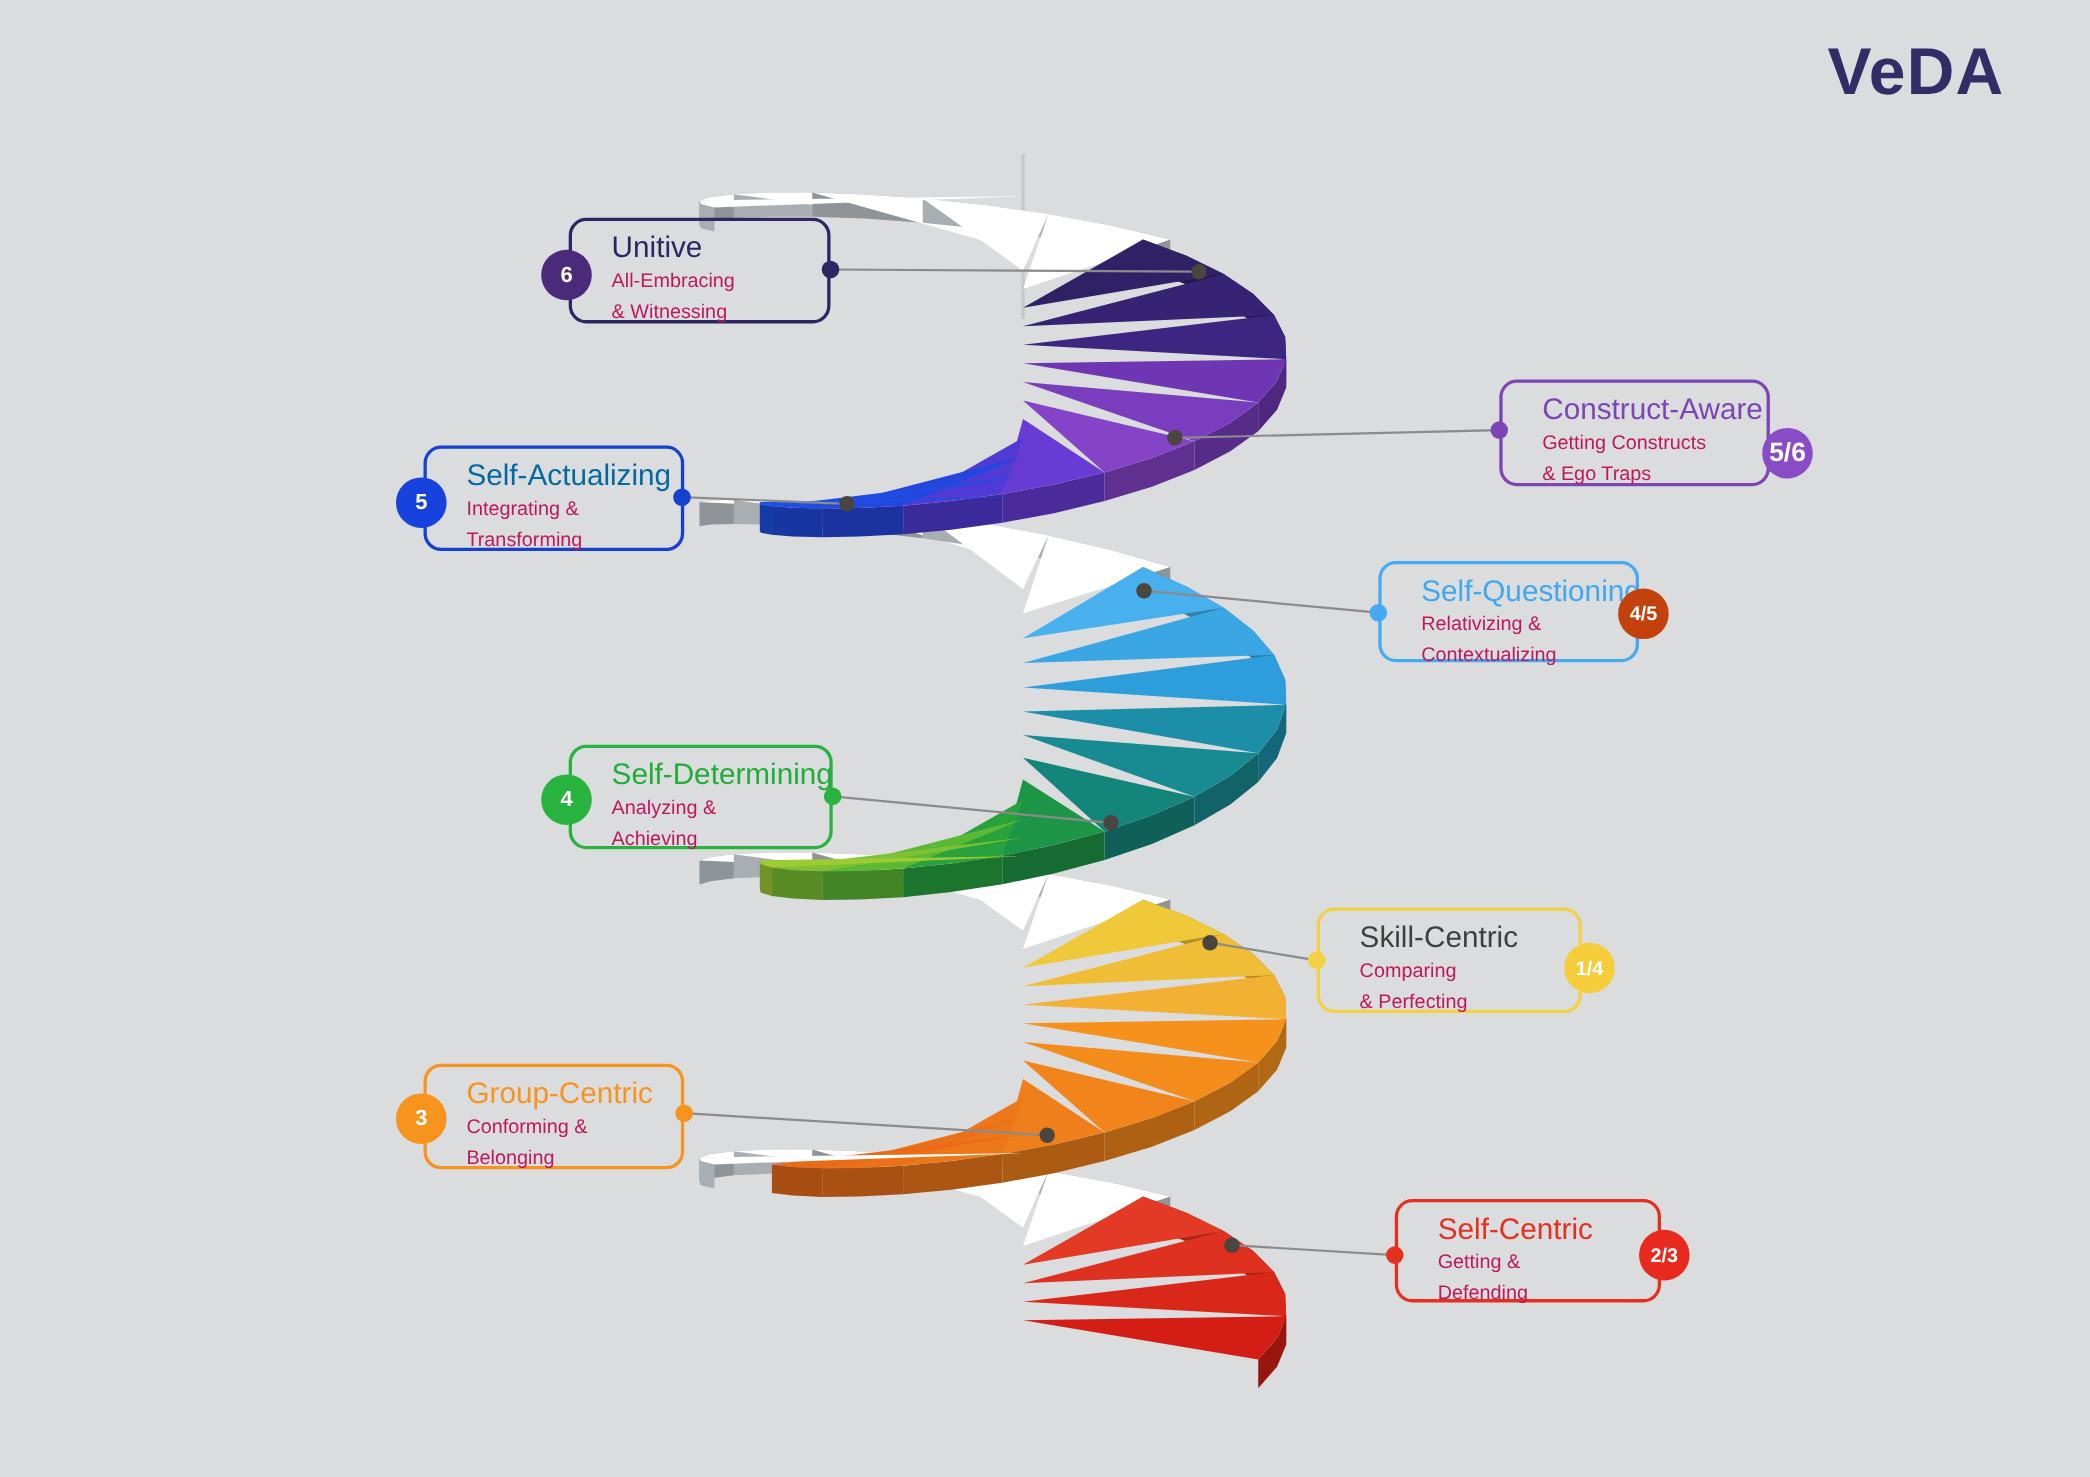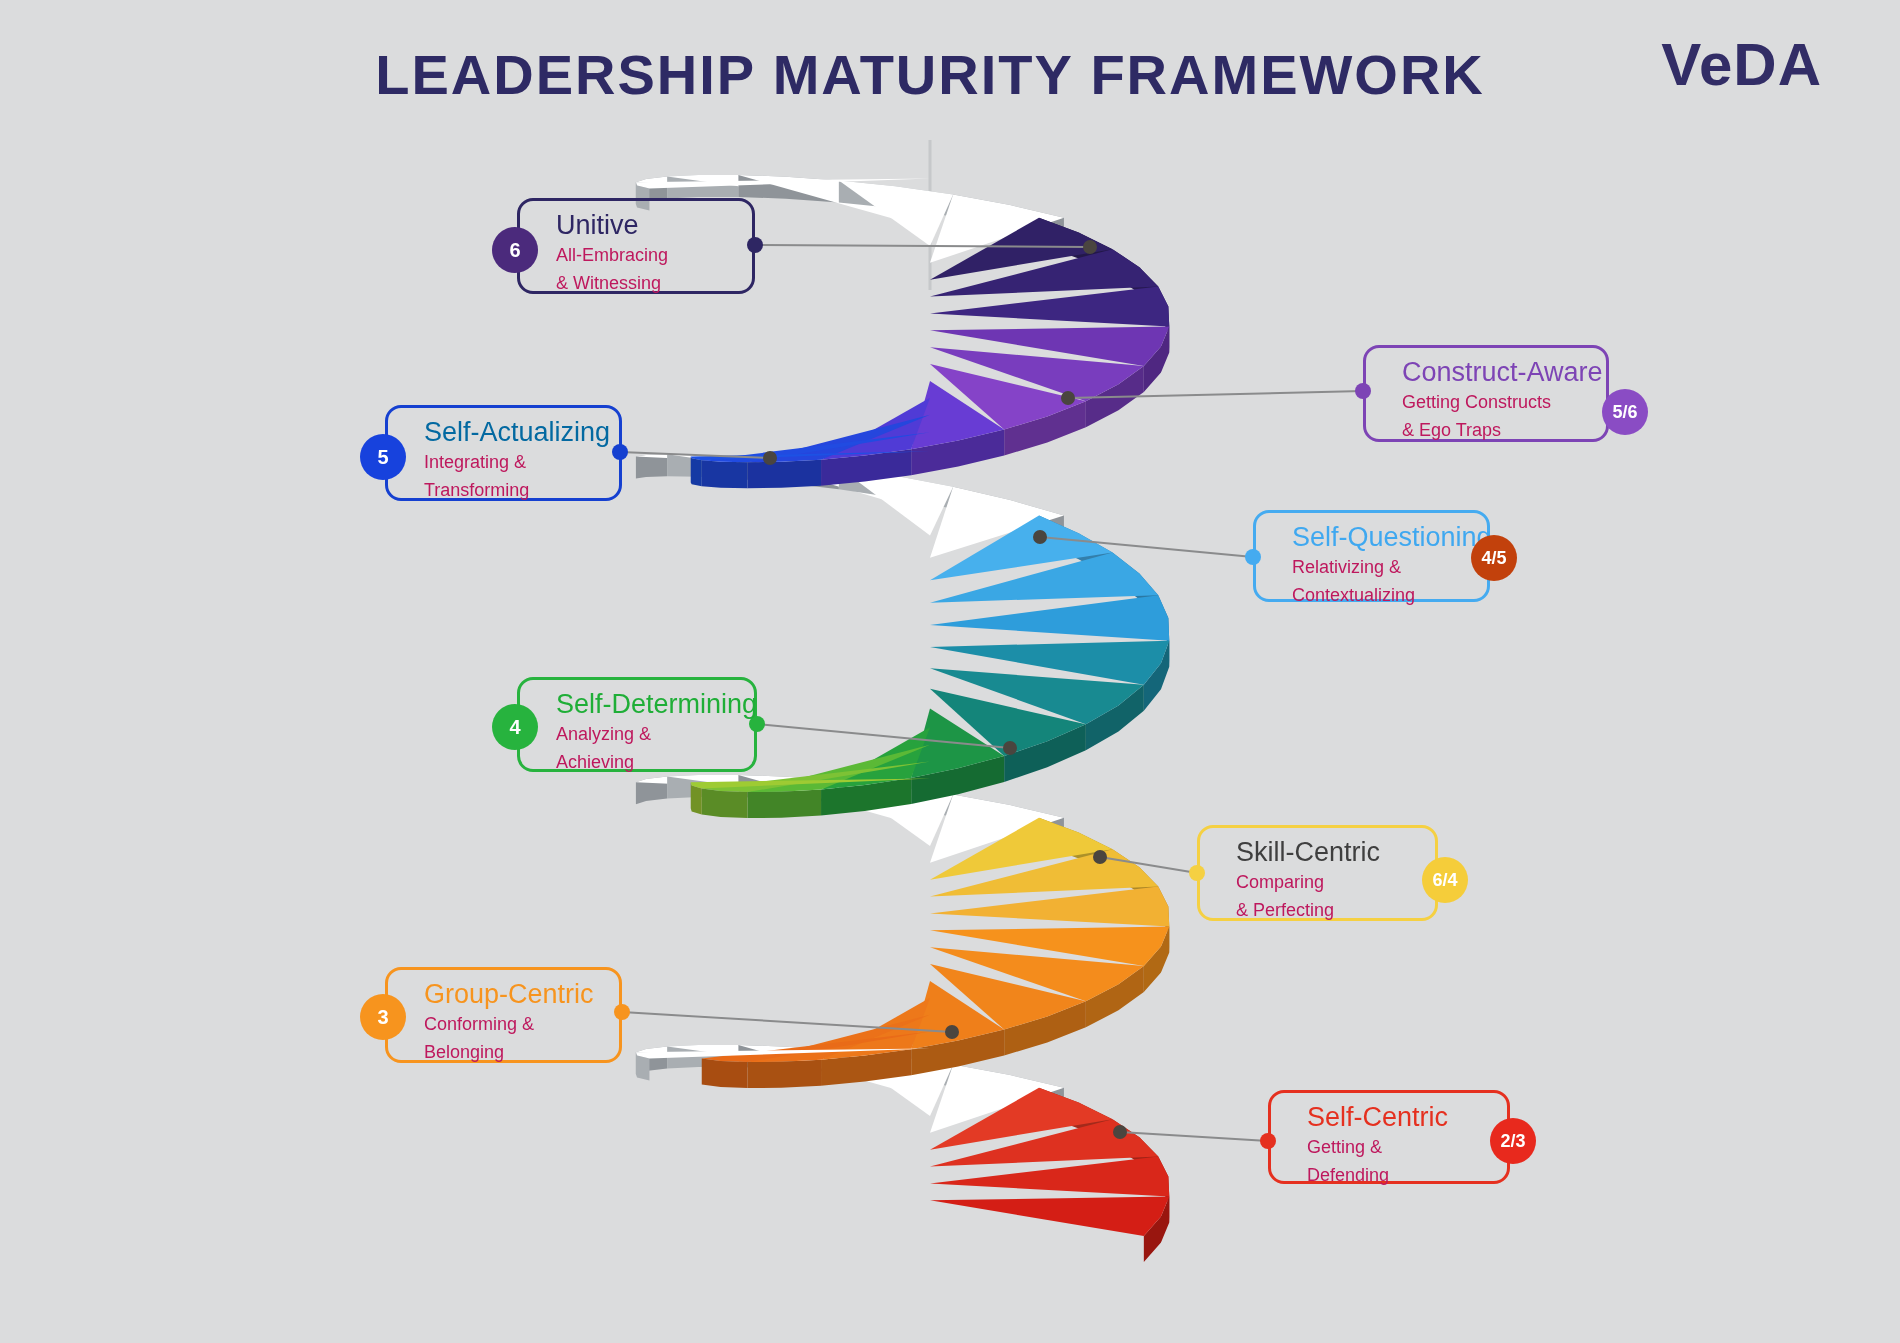--- a/index.html
+++ b/index.html
@@ -162,31 +162,30 @@
       <circle cx="1100" cy="857" r="7" fill="#4a453f"></circle>
       <circle cx="1197" cy="873" r="8" fill="#f5d042"></circle>
       <line x1="622" y1="1012" x2="952" y2="1032" stroke="#8a8b8c" stroke-width="2"></line>
       <circle cx="952" cy="1032" r="7" fill="#4a453f"></circle>
       <circle cx="622" cy="1012" r="8" fill="#f7941e"></circle>
       <line x1="1268" y1="1141" x2="1120" y2="1132" stroke="#8a8b8c" stroke-width="2"></line>
       <circle cx="1120" cy="1132" r="7" fill="#4a453f"></circle>
       <circle cx="1268" cy="1141" r="8" fill="#e5301f"></circle>
     </svg>
 
-  <div id="page-title" style="color: rgb(46, 42, 100);">LEADERSHIP MATURITY FRAMEWORK</div>
   <div id="veda-logo" style="color: rgb(50, 45, 102);">VeDA</div>
 
   <div class="stage-box" style="left: 517px; top: 198px; width: 238px; height: 96px; border-color: rgb(46, 38, 99);">
     <div class="badge" style="background: rgb(75, 42, 124); left: -28px; top: 26px;">6</div>
     <div class="stage-title" style="color: rgb(46, 38, 99);">Unitive</div>
     <div class="stage-sub">All-Embracing</div>
     <div class="stage-sub">&amp; Witnessing</div>
   </div>
   <div class="stage-box" style="left: 1363px; top: 345px; width: 246px; height: 97px; border-color: rgb(125, 68, 181);">
-    <div class="badge" style="background: rgb(138, 76, 196); left: 236px; top: 41px; font-size: 18px;">5/6</div>
+    <div class="badge" style="background: rgb(138, 76, 196); left: 236px; top: 41px; font-size: 24px;">5/6</div>
     <div class="stage-title" style="color: rgb(125, 68, 181);">Construct-Aware</div>
     <div class="stage-sub">Getting Constructs</div>
     <div class="stage-sub">&amp; Ego Traps</div>
   </div>
   <div class="stage-box" style="left: 385px; top: 405px; width: 237px; height: 96px; border-color: rgb(21, 64, 208);">
     <div class="badge" style="background: rgb(23, 66, 221); left: -28px; top: 26px;">5</div>
     <div class="stage-title" style="color: #0369a1;">Self-Actualizing</div>
     <div class="stage-sub">Integrating &amp;</div>
     <div class="stage-sub">Transforming</div>
   </div>
@@ -196,21 +195,21 @@
     <div class="stage-sub">Relativizing &amp;</div>
     <div class="stage-sub">Contextualizing</div>
   </div>
   <div class="stage-box" style="left: 517px; top: 677px; width: 240px; height: 95px; border-color: rgb(39, 179, 62);">
     <div class="badge" style="background: rgb(39, 179, 62); left: -28px; top: 24px;">4</div>
     <div class="stage-title" style="color: rgb(31, 174, 55);">Self-Determining</div>
     <div class="stage-sub">Analyzing &amp;</div>
     <div class="stage-sub">Achieving</div>
   </div>
   <div class="stage-box" style="left: 1197px; top: 825px; width: 241px; height: 96px; border-color: rgb(245, 208, 66);">
-    <div class="badge" style="background: rgb(245, 205, 58); left: 222px; top: 29px; font-size: 18px;">6/4</div>
+    <div class="badge" style="background: rgb(245, 205, 58); left: 222px; top: 29px; font-size: 18px;">1/4</div>
     <div class="stage-title" style="color: rgb(63, 63, 63);">Skill-Centric</div>
     <div class="stage-sub">Comparing</div>
     <div class="stage-sub">&amp; Perfecting</div>
   </div>
   <div class="stage-box" style="left: 385px; top: 967px; width: 237px; height: 96px; border-color: rgb(247, 148, 30);">
     <div class="badge" style="background: rgb(247, 148, 30); left: -28px; top: 24px;">3</div>
     <div class="stage-title" style="color: rgb(247, 148, 30);">Group-Centric</div>
     <div class="stage-sub">Conforming &amp;</div>
     <div class="stage-sub">Belonging</div>
   </div>

